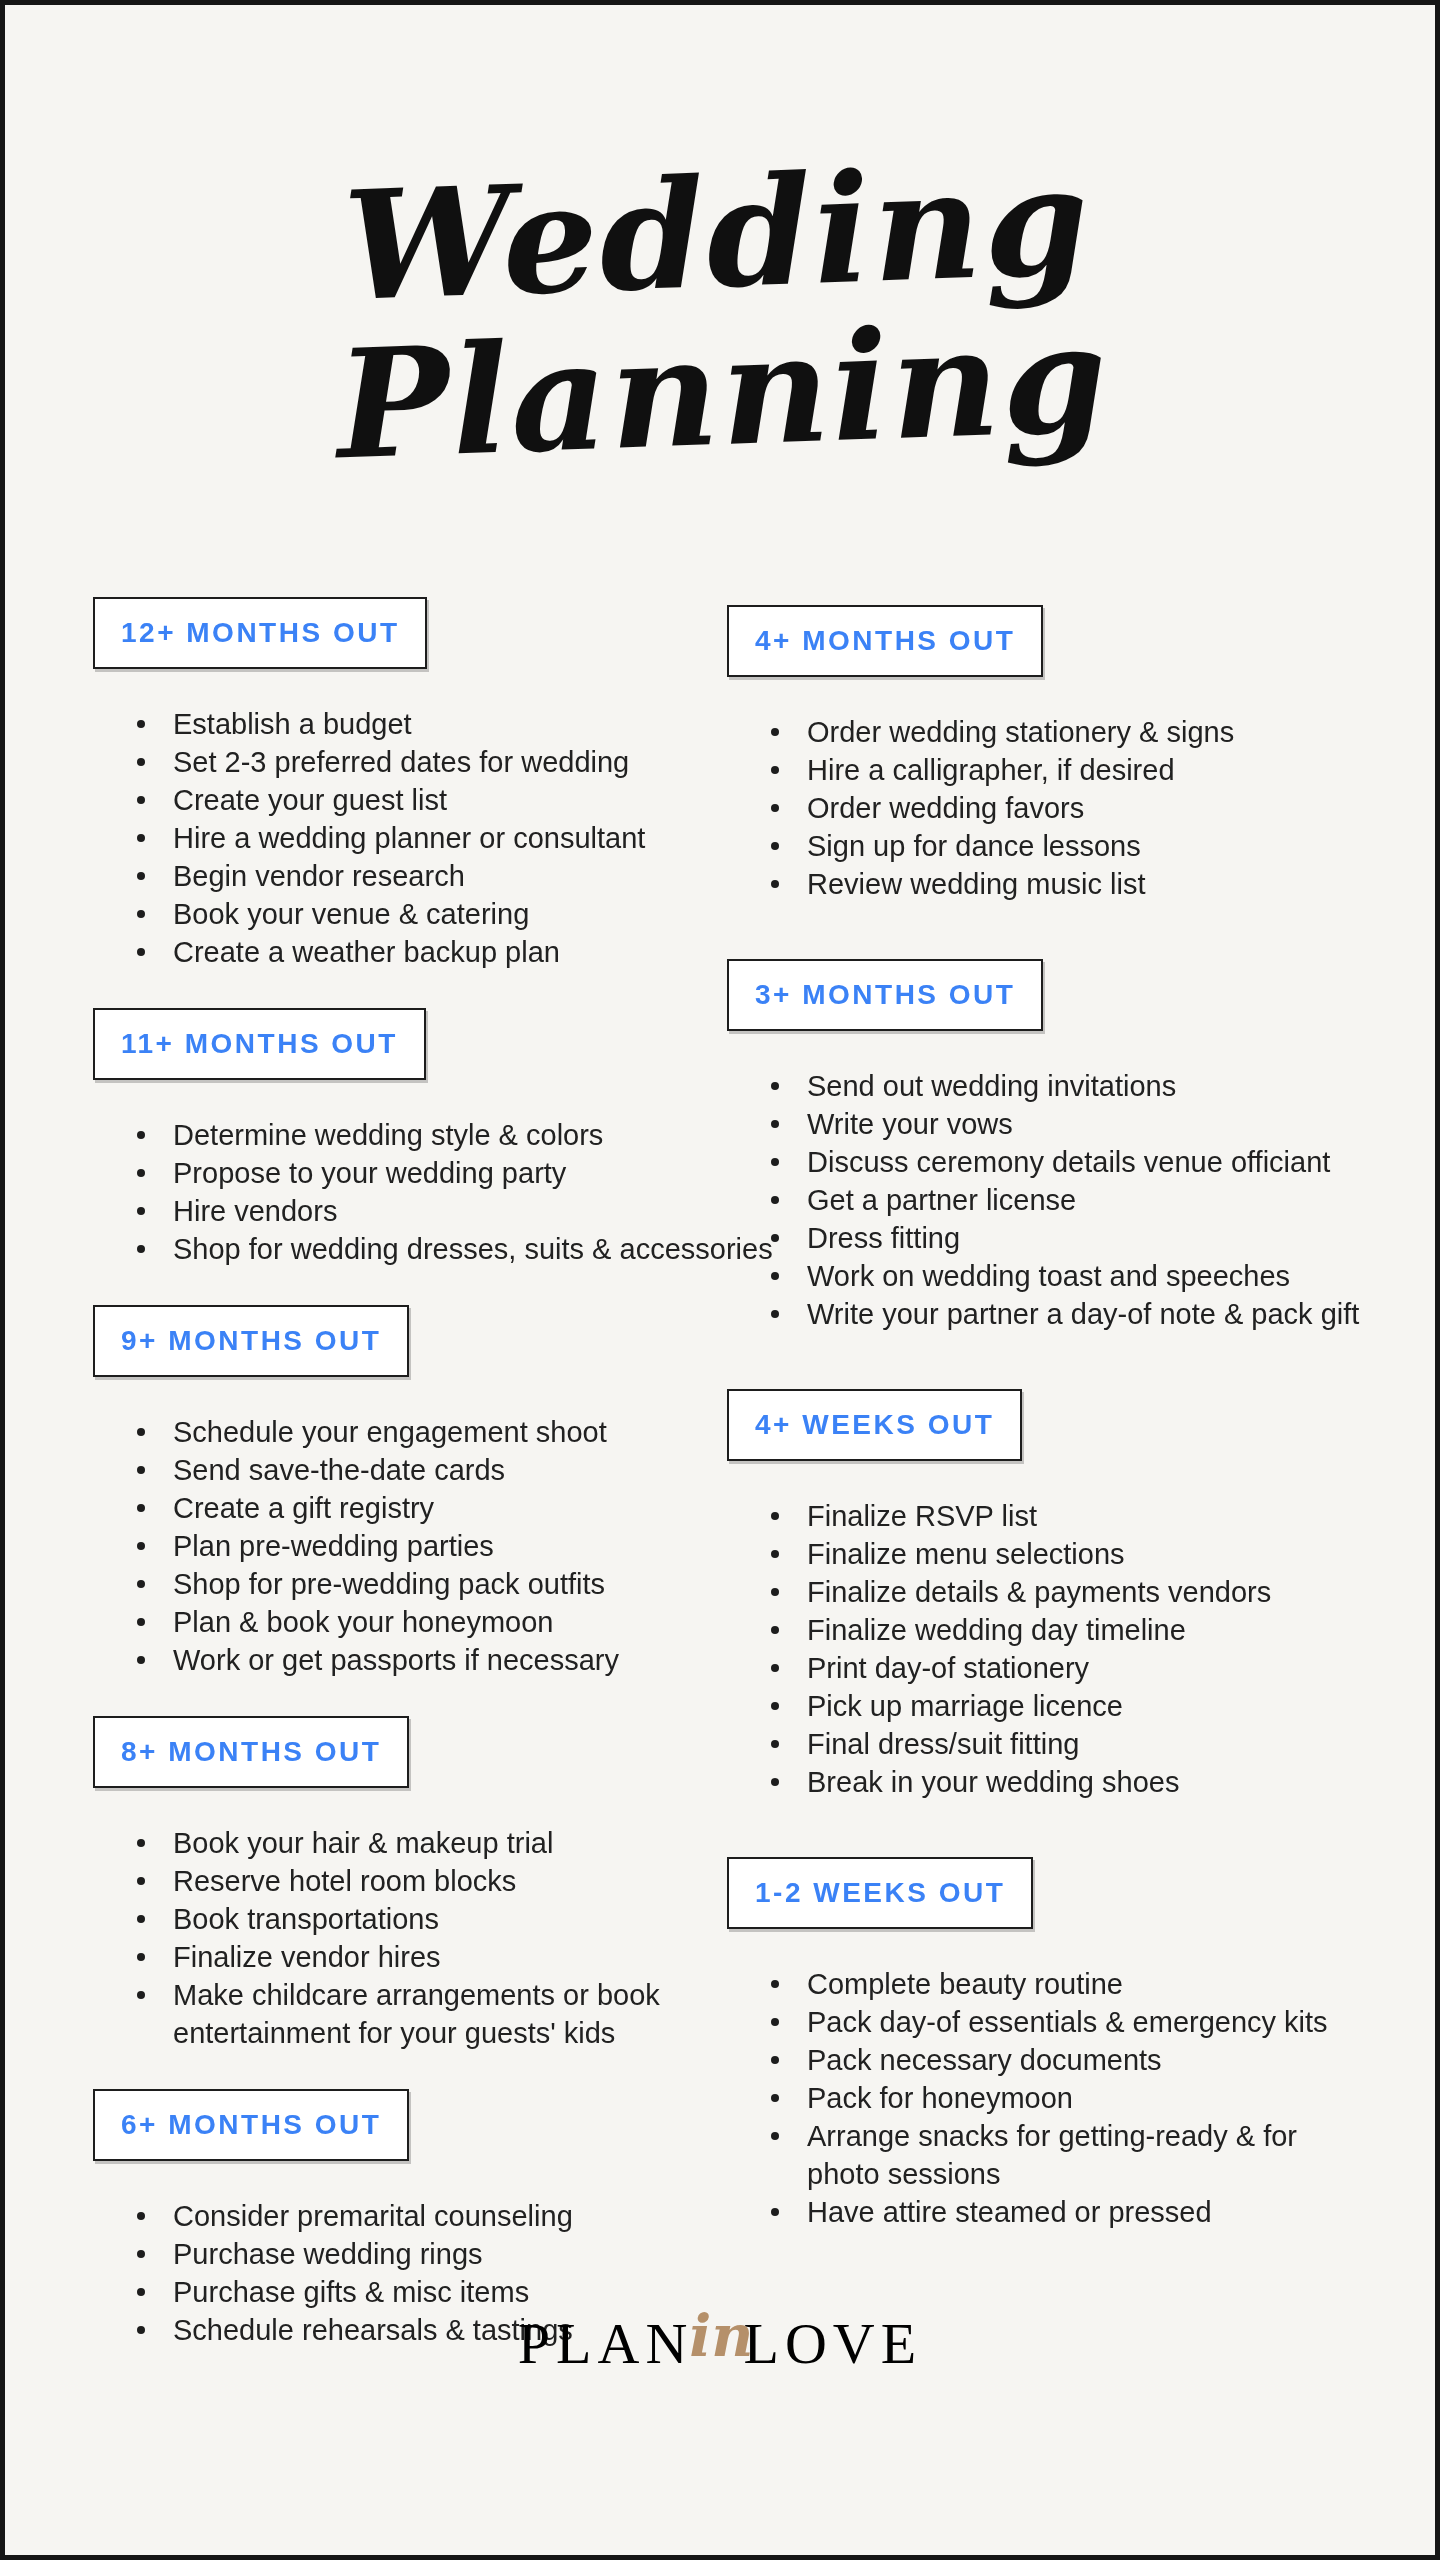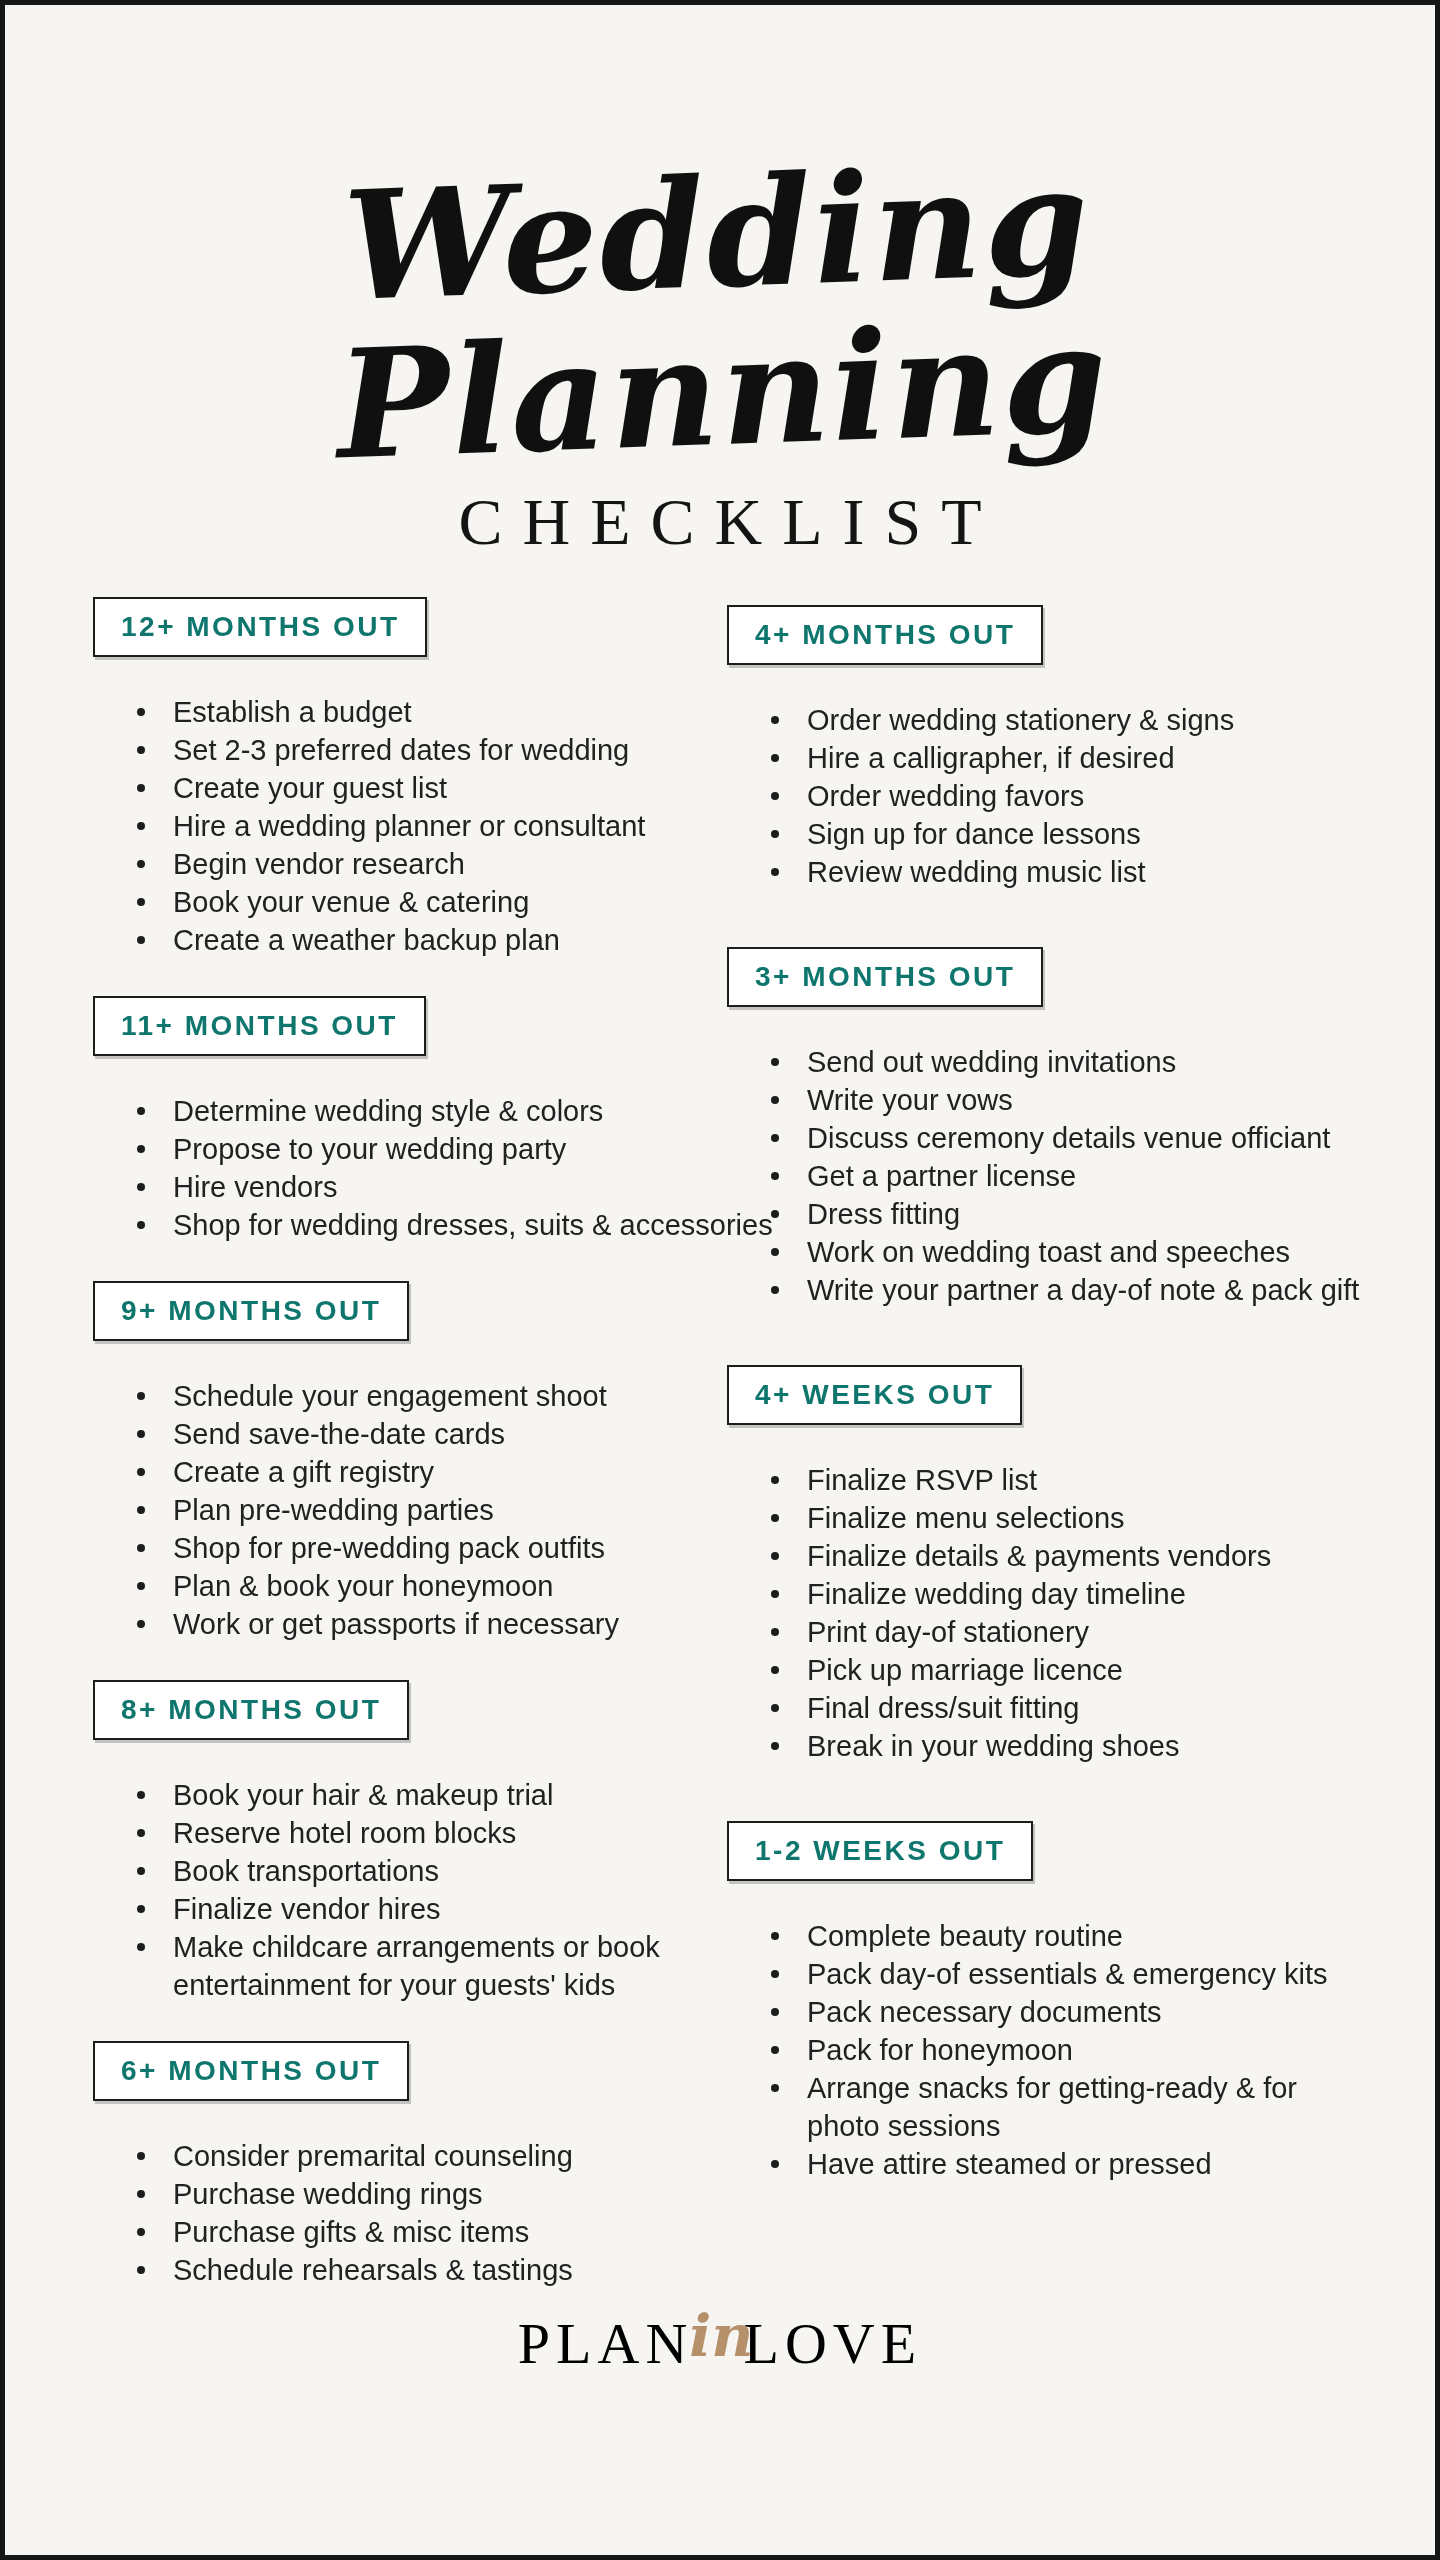--- a/index.html
+++ b/index.html
@@ -37,24 +37,24 @@
   .col-right{left:722px;top:600px;width:700px;}
 
   .section{margin-bottom:37px;}
   .col-right .section{margin-bottom:56px;}
 
   .hdr{
     display:inline-block;
     background:#ffffff;
     border:2px solid #1d1d1d;
     box-shadow:2px 3px 0 rgba(20,20,20,0.22);
-    padding:12px 26px;
+    padding:18px 26px;
     font-size:28px;font-weight:700;
     letter-spacing:2.5px;
-    color:#0f766e;
+    color:#3b82f6;
     white-space:nowrap;
   }
 
   ul.checklist{
     list-style:none;
     margin:36px 0 0 0;
     padding:0 0 0 80px;
   }
   ul.checklist li{
     position:relative;
@@ -90,21 +90,20 @@
     z-index:1;
   }
 </style>
 </head>
 <body>
 
 <div class="canvas">
 
   <div class="title-wrap">
     <div class="title-script">Wedding Planning</div>
-    <div class="title-sub">CHECKLIST</div>
   </div>
 
   <div class="col col-left">
 
     <div class="section">
       <div class="hdr">12+ MONTHS OUT</div>
       <ul class="checklist">
         <li>Establish a budget</li>
         <li>Set 2-3 preferred dates for wedding</li>
         <li>Create your guest list</li>

